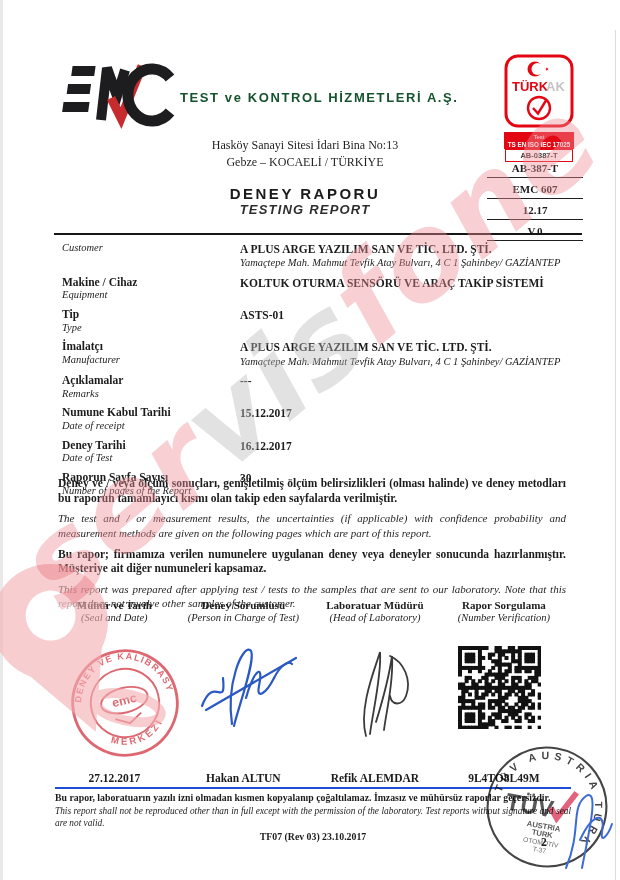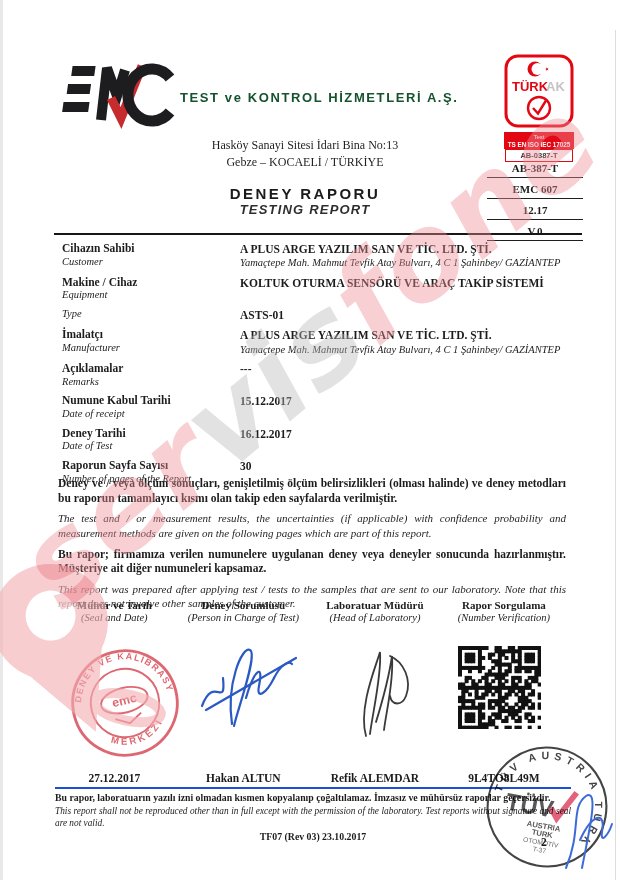--- a/index.html
+++ b/index.html
@@ -128,39 +128,39 @@
 
 <div class="title-block">
   <div class="title-tr">DENEY RAPORU</div>
   <div class="title-en">TESTING REPORT</div>
 </div>
 <div class="divider"></div>
 
 <div class="fields">
   <div class="frow">
     <div class="flabel">
-        <div class="tr">Cihazın Sahibi</div>
         <div class="en">Customer</div>
       </div>
     <div class="fvalue">
         <div class="v">A PLUS ARGE YAZILIM SAN VE TİC. LTD. ŞTİ.</div>
         <div class="v2">Yamaçtepe Mah. Mahmut Tevfik Atay Bulvarı, 4 C 1 Şahinbey/ GAZİANTEP</div>
       </div>
   </div>
   <div class="frow">
     <div class="flabel">
         <div class="tr">Makine / Cihaz</div>
         <div class="en">Equipment</div>
       </div>
     <div class="fvalue">
         <div class="v">KOLTUK OTURMA SENSÖRÜ VE ARAÇ TAKİP SİSTEMİ</div>
       </div>
   </div>
   <div class="frow">
     <div class="flabel">
+        <div class="tr">Tip</div>
         <div class="en">Type</div>
       </div>
     <div class="fvalue">
         <div class="v">ASTS-01</div>
       </div>
   </div>
   <div class="frow">
     <div class="flabel">
         <div class="tr">İmalatçı</div>
         <div class="en">Manufacturer</div>

